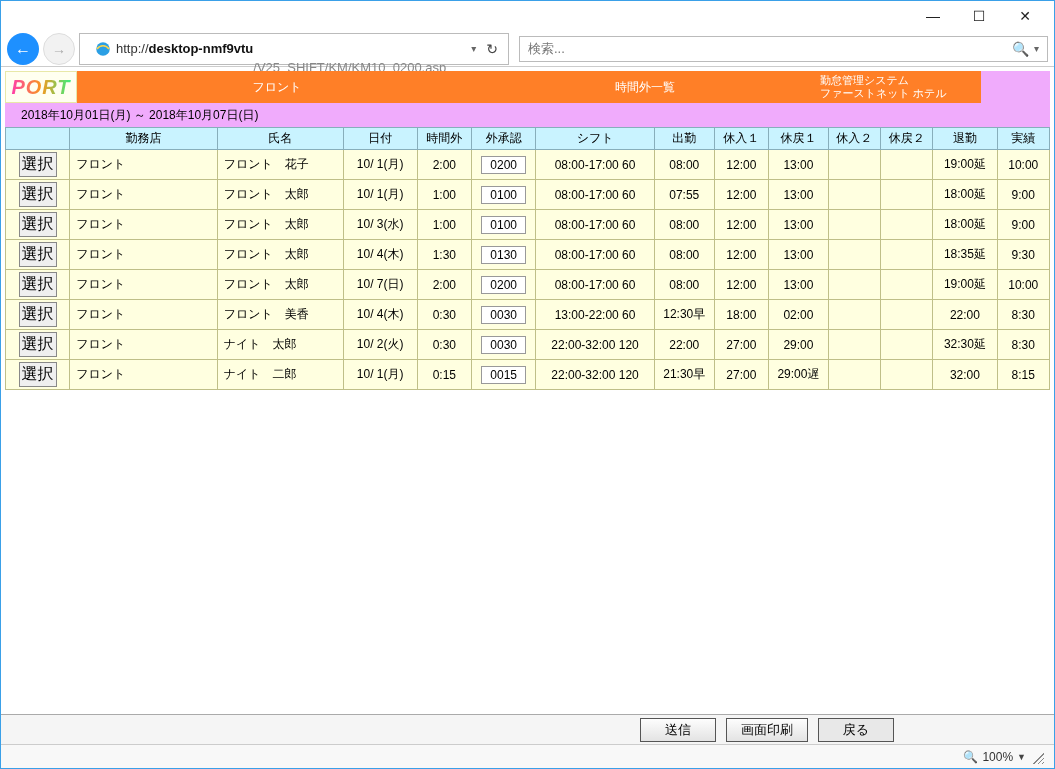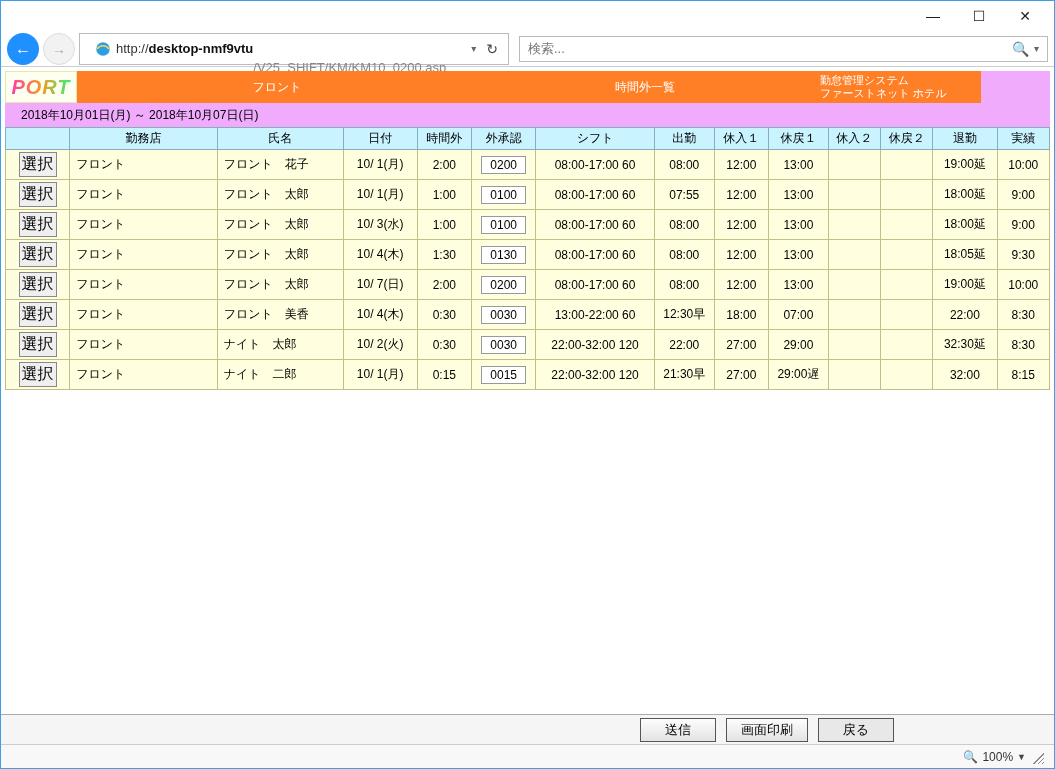--- a/index.html
+++ b/index.html
@@ -191,21 +191,21 @@
               <td class="leftcell">フロント　太郎</td>
               <td>10/ 4(木)</td>
               <td class="blue">1:30</td>
               <td><span class="approvebox">0130</span></td>
               <td class="blue">08:00-17:00 60</td>
               <td>08:00</td>
               <td class="red">12:00</td>
               <td class="red">13:00</td>
               <td></td>
               <td></td>
-              <td>18:05延</td>
+              <td>18:35延</td>
               <td class="blue">9:30</td>
             </tr>
             <tr>
               <td><button class="selbtn">選択</button></td>
               <td class="leftcell">フロント</td>
               <td class="leftcell">フロント　太郎</td>
               <td>10/ 7(日)</td>
               <td class="blue">2:00</td>
               <td><span class="approvebox">0200</span></td>
               <td class="blue">08:00-17:00 60</td>
@@ -220,21 +220,21 @@
             <tr>
               <td><button class="selbtn">選択</button></td>
               <td class="leftcell">フロント</td>
               <td class="leftcell">フロント　美香</td>
               <td>10/ 4(木)</td>
               <td class="blue">0:30</td>
               <td><span class="approvebox">0030</span></td>
               <td class="blue">13:00-22:00 60</td>
               <td>12:30早</td>
               <td class="red">18:00</td>
-              <td class="red">07:00</td>
+              <td class="red">02:00</td>
               <td></td>
               <td></td>
               <td>22:00</td>
               <td class="blue">8:30</td>
             </tr>
             <tr>
               <td><button class="selbtn">選択</button></td>
               <td class="leftcell">フロント</td>
               <td class="leftcell">ナイト　太郎</td>
               <td>10/ 2(火)</td>

